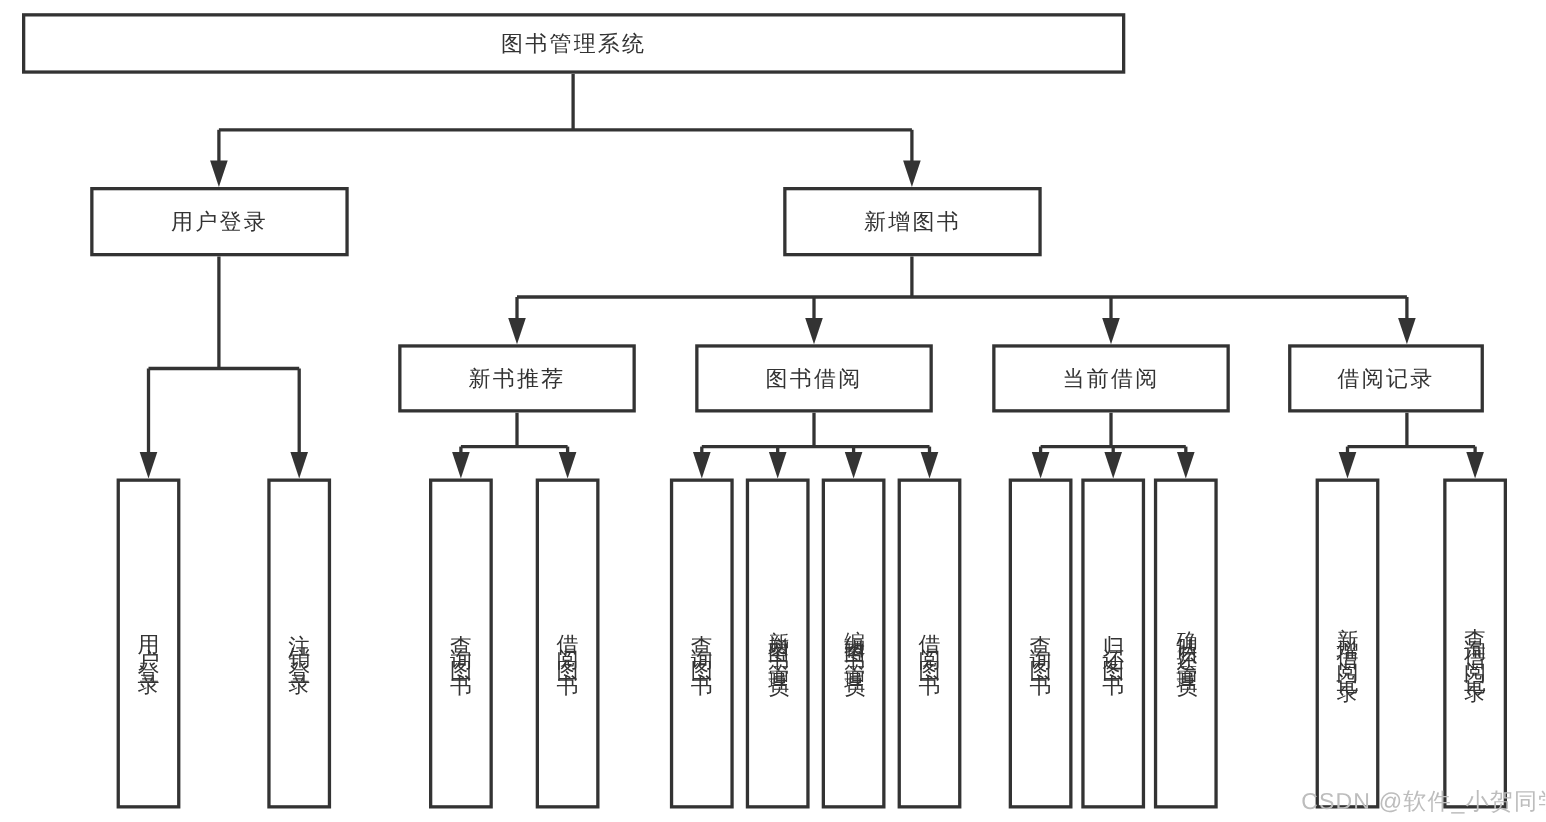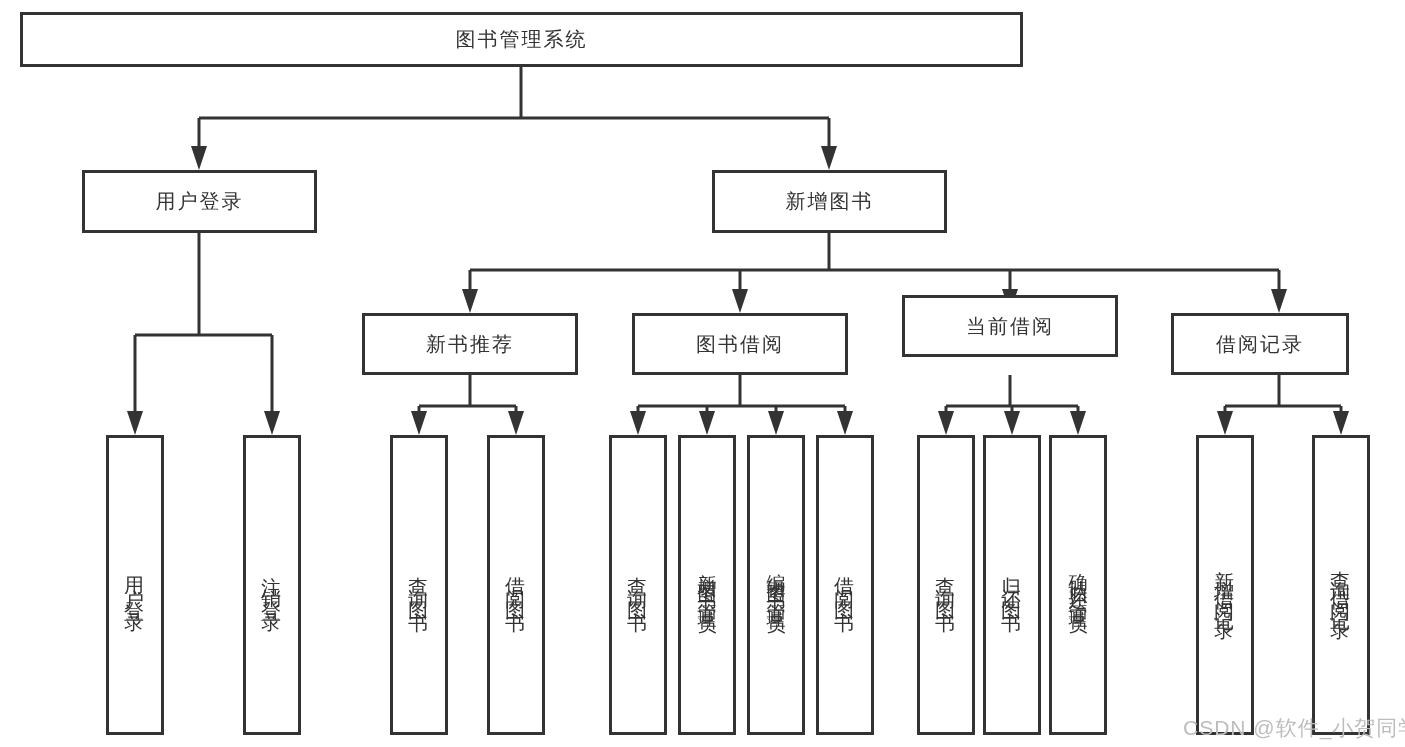--- a/index.html
+++ b/index.html
@@ -145,21 +145,21 @@
   <div class="box" style="left:712px;top:170px;width:235px;height:63px;">
     <span class="h-label">新增图书</span>
   </div>
 
   <div class="box" style="left:362px;top:313px;width:216px;height:62px;font-family:Liberation Mono, monospace;">
     <span class="h-label">新书推荐</span>
   </div>
   <div class="box" style="left:632px;top:313px;width:216px;height:62px;text-align:center;">
     <span class="h-label">图书借阅</span>
   </div>
-  <div class="box" style="left:902px;top:295px;width:216px;height:62px;">
+  <div class="box" style="left:902px;top:313px;width:216px;height:62px;">
     <span class="h-label">当前借阅</span>
   </div>
   <div class="box" style="left:1171px;top:313px;width:178px;height:62px;">
     <span class="h-label">借阅记录</span>
   </div>
 
   <div class="box leaf" style="left:106px;">
     <span class="v-label">用户登录</span>
   </div>
   <div class="box leaf" style="left:243px;">

